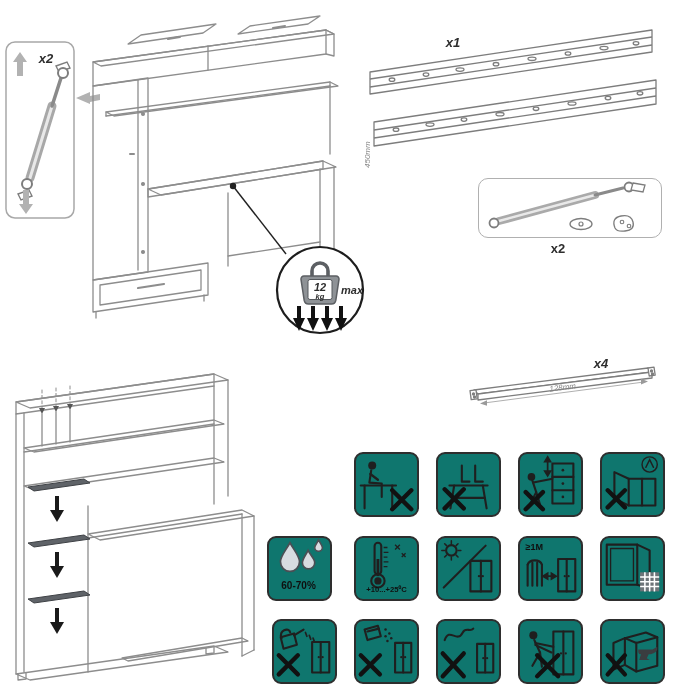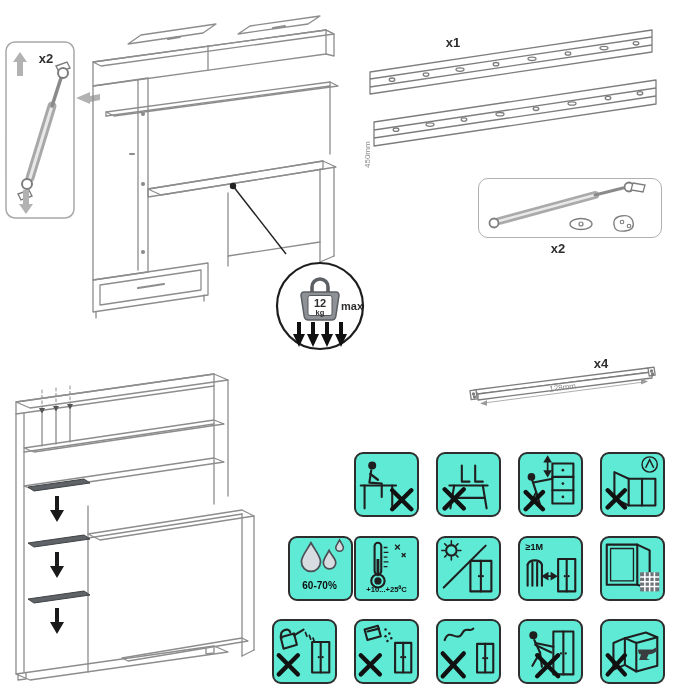--- a/index.html
+++ b/index.html
@@ -1,26 +1,26 @@
 <!DOCTYPE html>
 <html><head>
 <meta charset="utf-8">
 <style>
   * { margin:0; padding:0; box-sizing:border-box; }
   html,body { width:688px; height:700px; background:#ffffff; font-family:"Liberation Sans", sans-serif; }
   .sheet { position:relative; width:688px; height:700px; background:#fff; overflow:hidden; }
-  .abs { position:absolute; }
+  .abs { position:absolute;font-style:italic; }
   svg { display:block; }
   svg text { font-family:"Liberation Sans", sans-serif; fill:#2e2e2e; }
   .t-qty { font-size:13px; font-weight:bold; fill:#2e2e2e; }
   .t-dim { font-size:8px; fill:#8a8a8a; }
   .t-care { font-weight:bold; fill:#0f0f0f; }
   .qty-label { position:absolute; font-size:13px; font-weight:bold; color:#2e2e2e; text-align:center; }
   .hardware-box { position:absolute; border:1.5px solid #b0b0b0; border-radius:10px; background:#fff; }
-  .cell { position:absolute; width:65px; height:65px; border:2.5px solid #2e2e2e; border-radius:9px; background:#5eead4; }
+  .cell { position:absolute; width:65px; height:65px; border:2.5px solid #2e2e2e; border-radius:9px; background:#0f766e; }
   .cell svg { width:100%; height:100%; }
   .ln { stroke:#8d8d8d; stroke-width:1.3; fill:none; stroke-linecap:round; stroke-linejoin:round; }
   .hw { stroke:#7d7d7d; stroke-width:1.3; fill:#ffffff; stroke-linejoin:round; }
   .pic { stroke:#1f1f1f; stroke-width:2.2; fill:none; stroke-linecap:round; stroke-linejoin:round; }
   .pic-thin { stroke:#1f1f1f; stroke-width:1.5; fill:none; stroke-linecap:round; }
   .xmark { stroke:#111; stroke-width:4.6; fill:none; stroke-linecap:round; }
 </style>
 </head>
 <body>
 
@@ -97,21 +97,21 @@
         <path d="M28,308 L28,314 M136,291 L136,297"></path>
       </g>
 
       <g>
         <circle cx="165" cy="182" r="3.2" fill="#222"></circle>
         <line x1="165" y1="182" x2="218" y2="250" stroke="#222" stroke-width="1.4"></line>
       </g>
     </svg>
   </div>
 
-  <div class="abs" style="left:268px; top:260px; width:104px; height:104px;">
+  <div class="abs" style="left:268px; top:244px; width:104px; height:104px;">
     <svg viewBox="0 0 104 104" width="104" height="104">
       <circle cx="52" cy="46" r="43" fill="#fff" stroke="#1d1d1d" stroke-width="2.2"></circle>
       <g>
         <path d="M44,32 v-5 a8,8 0 0 1 16,0 v5" fill="none" stroke="#5c5f63" stroke-width="3.6"></path>
         <path d="M36,32 h32 a3,3 0 0 1 3,3.4 l-3.2,21 a4.4,4.4 0 0 1 -4.3,3.6 h-23 a4.4,4.4 0 0 1 -4.3,-3.6 l-3.2,-21 a3,3 0 0 1 3,-3.4 z" fill="#8e9296" stroke="#5c5f63" stroke-width="1.5"></path>
         <rect x="40" y="35.5" width="24" height="20" rx="2" fill="#fff" stroke="#55585c" stroke-width="1"></rect>
         <text x="52" y="46.5" text-anchor="middle" font-size="11" font-weight="bold" fill="#111">12</text>
         <text x="52" y="54.5" text-anchor="middle" font-size="7.5" font-weight="bold" fill="#111">kg</text>
       </g>
       <text x="84" y="50" text-anchor="middle" font-size="11" font-weight="bold" fill="#111">max</text>
@@ -317,30 +317,30 @@
           <path d="M28,26 H56 V54 H28 Z"></path>
           <path d="M42,26 V54"></path>
           <path d="M28,26 L13,19 L13,47 L28,54"></path>
         </g>
       <g class="xmark">
           <path d="M6,38 L24,56 M24,38 L6,56"></path>
         </g>
     </svg>
   </div>
 
-  <div class="cell" style="left:288px; top:536px;">
+  <div class="cell" style="left:267px; top:536px;">
     <svg viewBox="0 0 64 64">
       <path d="M22,5 C17,14 12,19 12,25 a10,10 0 0 0 20,0 C32,19 27,14 22,5 Z" fill="#d7dce1" stroke="#4a4f55" stroke-width="1.8"></path>
       <path d="M41,13 C38,19 35,22 35,26 a6.5,6.5 0 0 0 13,0 C48,22 44,19 41,13 Z" fill="#d7dce1" stroke="#4a4f55" stroke-width="1.8"></path>
       <path d="M52,2 C50,6 48,8 48,10 a4,4 0 0 0 8,0 C56,8 54,6 52,2 Z" fill="#d7dce1" stroke="#4a4f55" stroke-width="1.6"></path>
       <text class="t-care" x="31" y="54" text-anchor="middle" font-size="10.5">60-70%</text>
     </svg>
   </div>
 
-  <div class="cell" style="left:354px; top:536px;border-radius:6px;">
+  <div class="cell" style="left:354px; top:536px;">
     <svg viewBox="0 0 64 64">
       <rect x="19.5" y="5" width="7" height="33" rx="3.5" class="pic" stroke-width="2"></rect>
       <path d="M23,22 V40" stroke="#1f1f1f" stroke-width="3"></path>
       <circle cx="23" cy="45" r="7" class="pic" stroke-width="2"></circle>
       <circle cx="23" cy="45" r="3.8" fill="#1f1f1f"></circle>
       <g stroke="#1f1f1f" stroke-width="1.4">
           <path d="M29,10 h4 M29,15 h5 M29,20 h4 M29,25 h5 M29,30 h4"></path>
         </g>
       <g stroke="#1f1f1f" stroke-width="1.4">
           <path d="M41,7 l5,5 M46,7 l-5,5 M48,16 l4,4 M52,16 l-4,4"></path>

